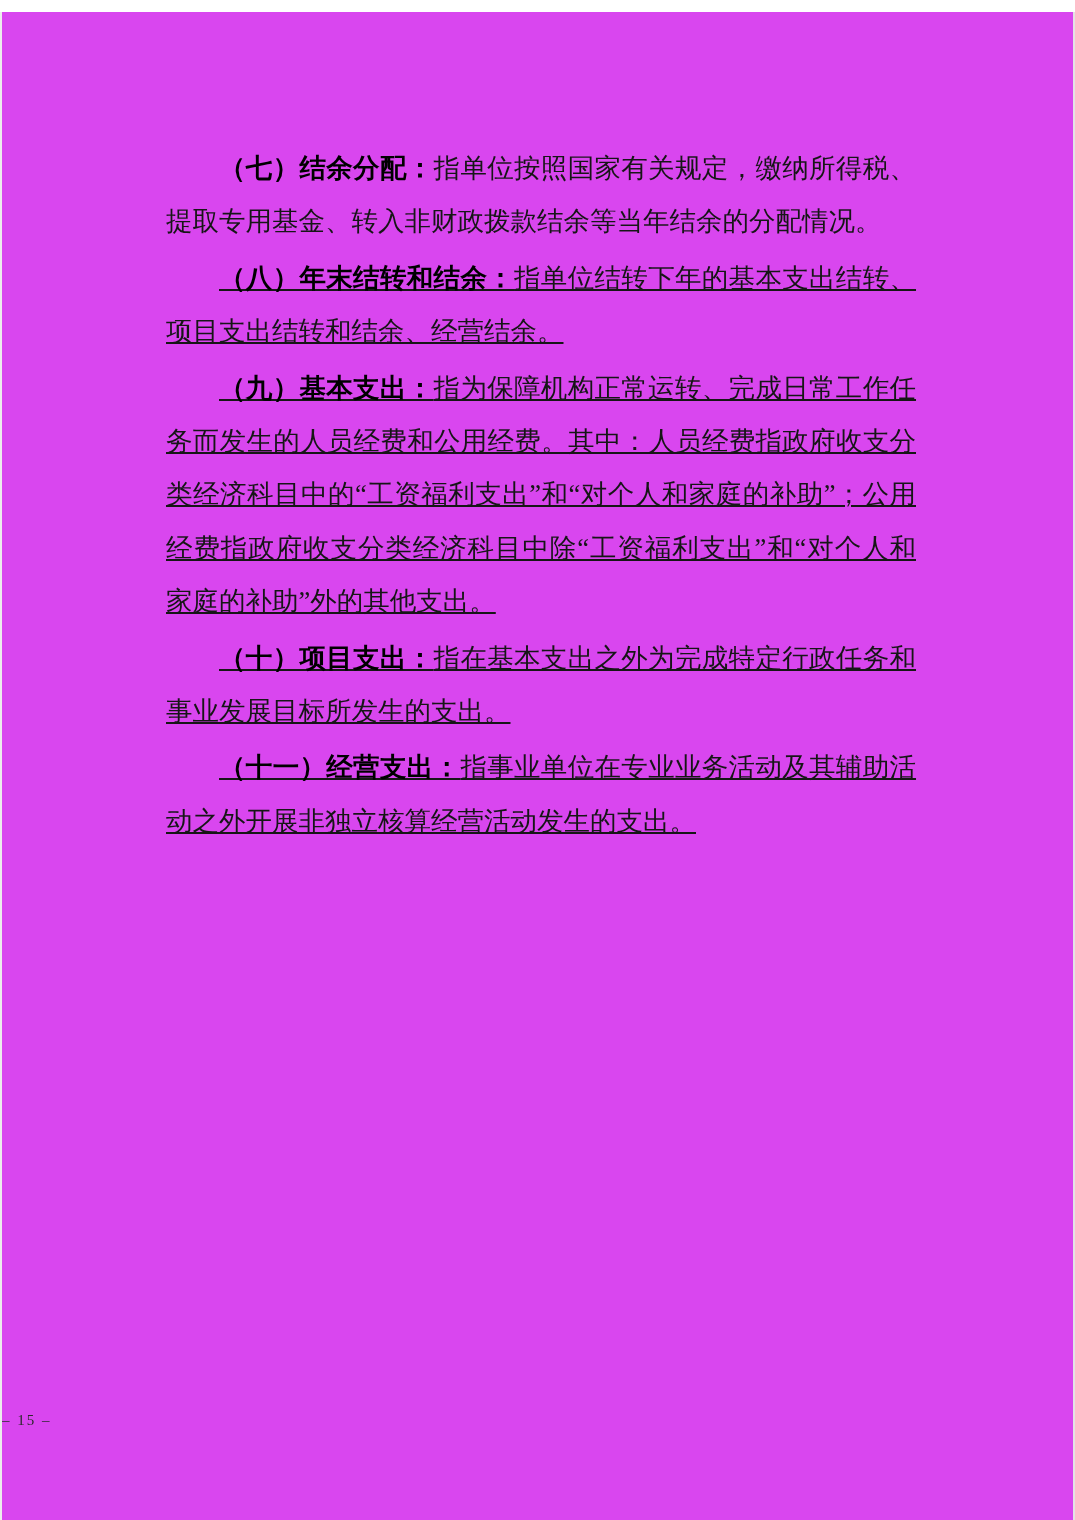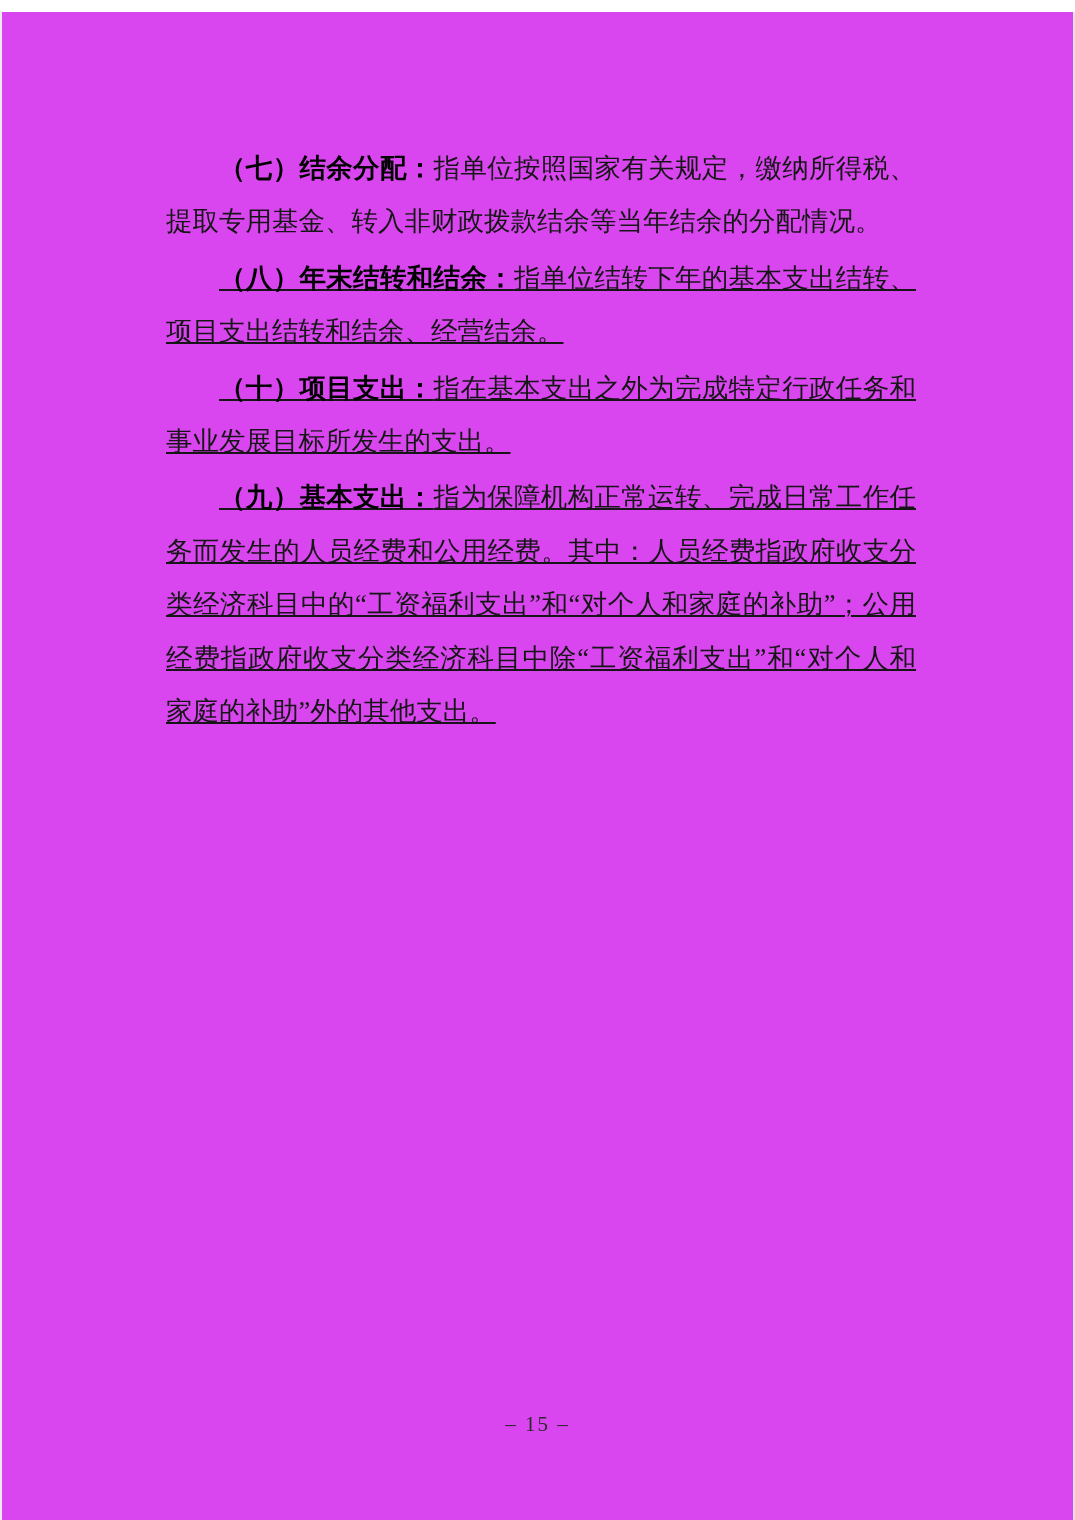--- a/index.html
+++ b/index.html
@@ -40,38 +40,39 @@
   }
   .term-head {
     font-weight: 700;
     color: #000000;
   }
   .page-footer {
     position: absolute;
     top: 1400px;
     left: 0;
     right: 0;
-    text-align: center;
-    font-size: 21px;
+    text-align: left;
+    font-size: 15px;
     letter-spacing: 2px;
     color: #2a2a2a;
   }
 </style>
 </head>
 <body>
 
 <div class="page">
   <div class="content">
 
     <p class="para"><span class="term-head">（七）结余分配：</span><span class="term-body">指单位按照国家有关规定，缴纳所得税、提取专用基金、转入非财政拨款结余等当年结余的分配情况。</span></p>
 
     <p class="para"><span class="term-head">（八）年末结转和结余：</span><span class="term-body">指单位结转下年的基本支出结转、项目支出结转和结余、经营结余。</span></p>
 
+    <p class="para"><span class="term-head">（九）基本支出：</span><span class="term-body">指为保障机构正常运转、完成日常工作任务而发生的人员经费和公用经费。其中：人员经费指政府收支分类经济科目中的“工资福利支出”和“对个人和家庭的补助”；公用经费指政府收支分类经济科目中除“工资福利支出”和“对个人和家庭的补助”外的其他支出。</span></p>
+
     <p class="para"><span class="term-head">（十）项目支出：</span><span class="term-body">指在基本支出之外为完成特定行政任务和事业发展目标所发生的支出。</span></p>
 
-    <p class="para"><span class="term-head">（九）基本支出：</span><span class="term-body">指为保障机构正常运转、完成日常工作任务而发生的人员经费和公用经费。其中：人员经费指政府收支分类经济科目中的“工资福利支出”和“对个人和家庭的补助”；公用经费指政府收支分类经济科目中除“工资福利支出”和“对个人和家庭的补助”外的其他支出。</span></p>
-
+    <p class="para"><span class="term-head">（十一）经营支出：</span><span class="term-body">指事业单位在专业业务活动及其辅助活动之外开展非独立核算经营活动发生的支出。</span></p>
 
 
   </div>
 
   <div class="page-footer">–  15  –</div>
 </div>
 
 </body></html>

